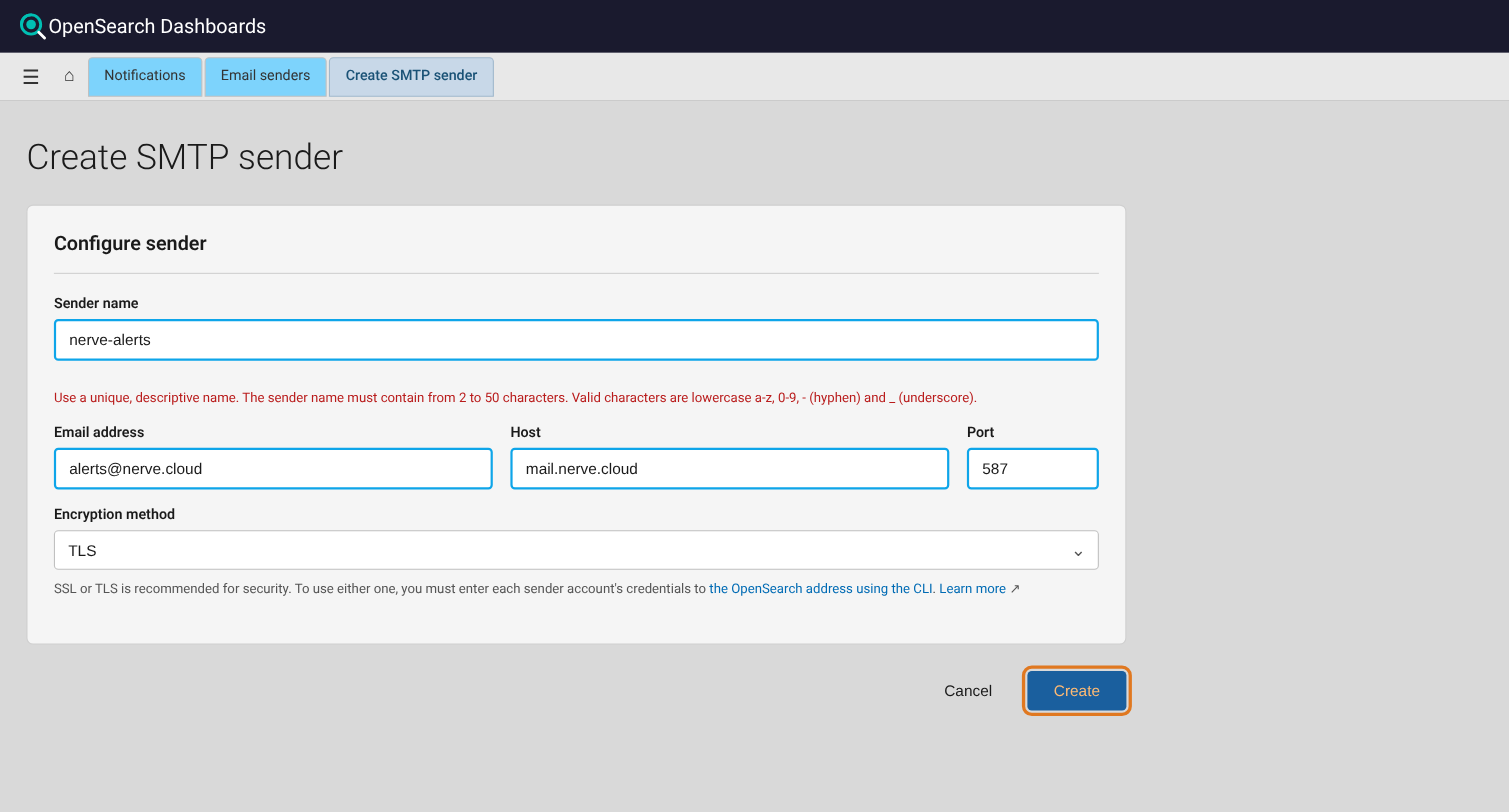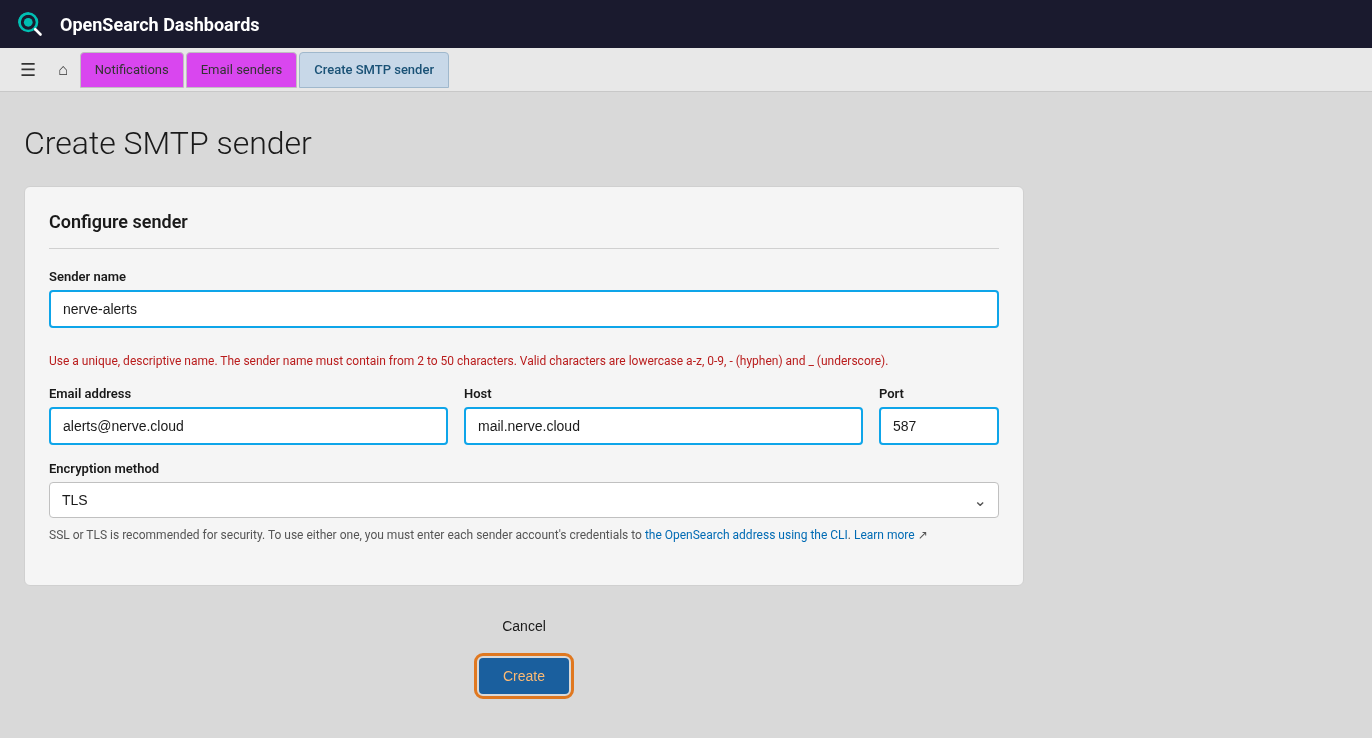--- a/index.html
+++ b/index.html
@@ -9,24 +9,24 @@
     .topbar {
       background: #1a1a2e;
       height: 48px;
       display: flex;
       align-items: center;
       padding: 0 16px;
     }
     .topbar-logo {
       display: flex;
       align-items: center;
-      gap: 16px;
+      gap: 0;
       color: white;
       font-size: 18px;
-      font-weight: 700;
+      font-weight: 400;
     }
     .logo-icon {
       width: 28px;
       height: 28px;
     }
 
     
     .breadcrumb-bar {
       background: #e8e8e8;
       height: 44px;
@@ -53,21 +53,21 @@
       color: #333;
       font-size: 16px;
       border-radius: 4px;
     }
     .breadcrumb-item {
       display: flex;
       align-items: center;
       padding: 6px 14px;
       font-size: 13px;
       color: #333;
-      background: #d946ef;
+      background: #7dd3fc;
       border: 1px solid #c0c0c0;
       border-radius: 4px 4px 0 0;
       margin-left: 2px;
       cursor: pointer;
       position: relative;
       height: 36px;
     }
     .breadcrumb-item.active {
       background: #c8d8e8;
       border-color: #a0b8cc;
@@ -181,21 +181,20 @@
     }
 
     
     .form-footer {
       display: flex;
       justify-content: flex-end;
       align-items: center;
       gap: 16px;
       margin-top: 24px;
       max-width: 1000px;
-      flex-direction: column;
     }
     .btn-cancel {
       background: none;
       border: none;
       font-size: 14px;
       color: #1a1a1a;
       cursor: pointer;
       padding: 8px 16px;
     }
     .btn-create {

